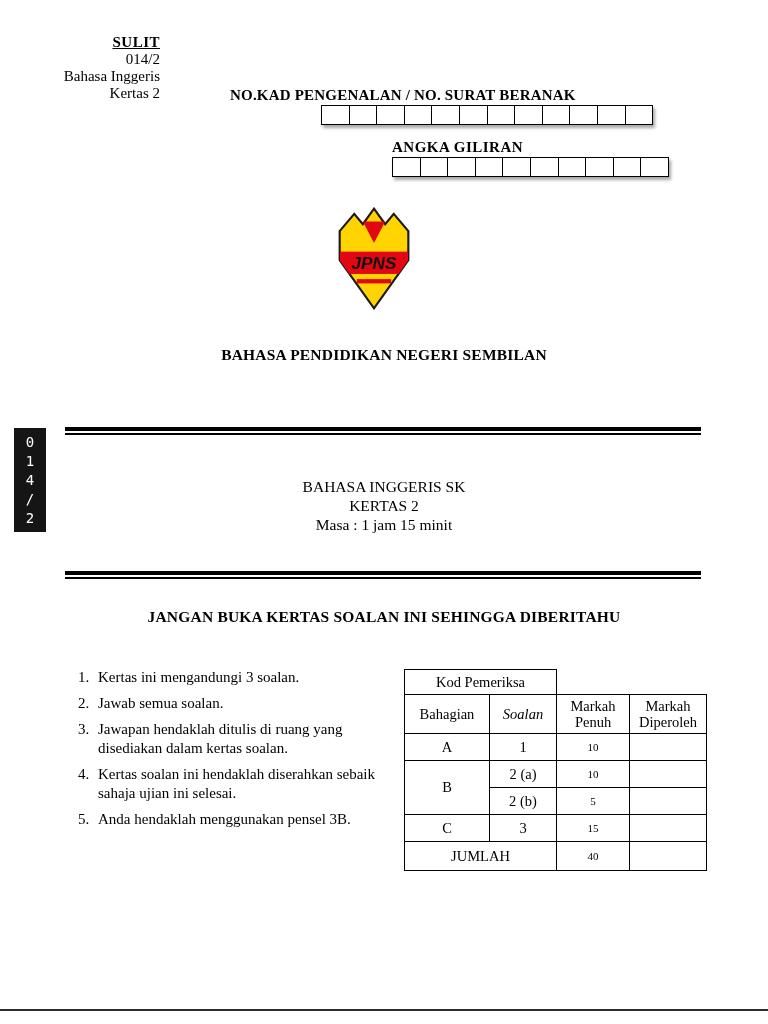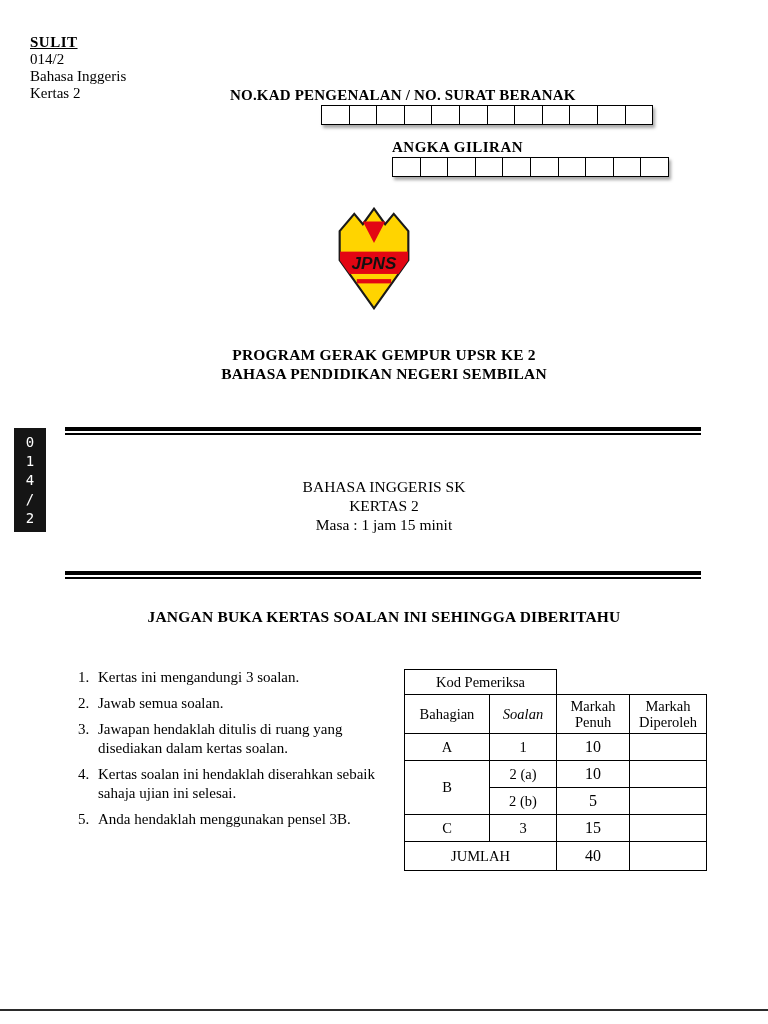--- a/index.html
+++ b/index.html
@@ -1,19 +1,19 @@
 <!DOCTYPE html>
 <html><head>
 <meta charset="utf-8">
 <style>
   html,body{margin:0;padding:0;background:#ffffff;}
   .page{position:relative;width:768px;height:1024px;background:#fff;font-family:"Liberation Serif",serif;color:#000;overflow:hidden;}
 
   
-  .meta{position:absolute;left:30px;top:34px;width:130px;text-align:left;font-size:15px;line-height:17px;}
+  .meta{position:absolute;left:30px;top:34px;width:130px;text-align:right;font-size:15px;line-height:17px;}
   .meta .sulit{font-weight:bold;text-decoration:underline;letter-spacing:0.5px;}
 
   
   .ic-label{position:absolute;left:230px;top:87px;font-size:15px;font-weight:bold;letter-spacing:0.2px;}
   .ag-label{position:absolute;left:392px;top:139px;font-size:15px;font-weight:bold;letter-spacing:0.5px;}
   .box-row{position:absolute;display:flex;box-shadow:2px 3px 3px rgba(0,0,0,0.35);}
   .box-row .cell{width:28.6px;height:20px;border:1px solid #000;margin-left:-1px;background:#fff;box-sizing:border-box;}
   .box-row .cell:first-child{margin-left:0;}
   #icBoxes{left:321px;top:105px;}
   #agBoxes{left:392px;top:157px;}
@@ -51,21 +51,21 @@
   .marks td{border:1.6px solid #000;text-align:center;padding:1px 7px;background:#fff;}
   .marks td.nb{border:none;background:transparent;}
   .marks .c-bah{width:70px;margin-top:48px;}
   .marks .c-soal{width:52px;font-style:italic;}
   .marks .c-penuh{width:58px;border-radius:12px;}
   .marks .c-dip{width:62px;}
   .marks .title-row td{height:22px;}
   .marks .hdr td{height:36px;line-height:16px;}
   .marks .data td{height:24px;}
   .marks .total td{height:26px;}
-  .marks .val{font-size:16px;}
+  .marks .val{font-size:11px;}
 
   
   .scanline{position:absolute;left:0;bottom:13px;width:768px;height:2px;background:#2b2b2b;}
 </style>
 </head>
 <body>
 
 <div class="page">
 
   <div class="meta">
@@ -114,21 +114,20 @@
       </defs>
       <polygon points="50,2 63,20 73,8 90,28 90,62 50,118 10,62 10,28 27,8 37,20" fill="#ffd400" stroke="#1a1a1a" stroke-width="2.5"></polygon>
       <polygon points="37,17 63,17 50,42" fill="#e30613"></polygon>
       <rect x="10" y="52" width="80" height="26" fill="#e30613" clip-path="url(#shieldClip)"></rect>
       <rect x="30" y="84" width="40" height="5" fill="#e30613" clip-path="url(#shieldClip)"></rect>
       <text x="50" y="72" text-anchor="middle" font-size="20" font-weight="bold" font-style="italic" fill="#111" font-family="Liberation Sans, sans-serif">JPNS</text>
     </svg>
   </div>
 
   <div class="program">
-    <div>PROGRAM GERAK GEMPUR UPSR KE 2</div>
     <div>BAHASA PENDIDIKAN NEGERI SEMBILAN</div>
   </div>
 
   <div class="rule" id="rule1"></div>
   <div class="rule" id="rule2"></div>
 
   <div class="spine" id="spine">
       <span>0</span>
       <span>1</span>
       <span>4</span>

